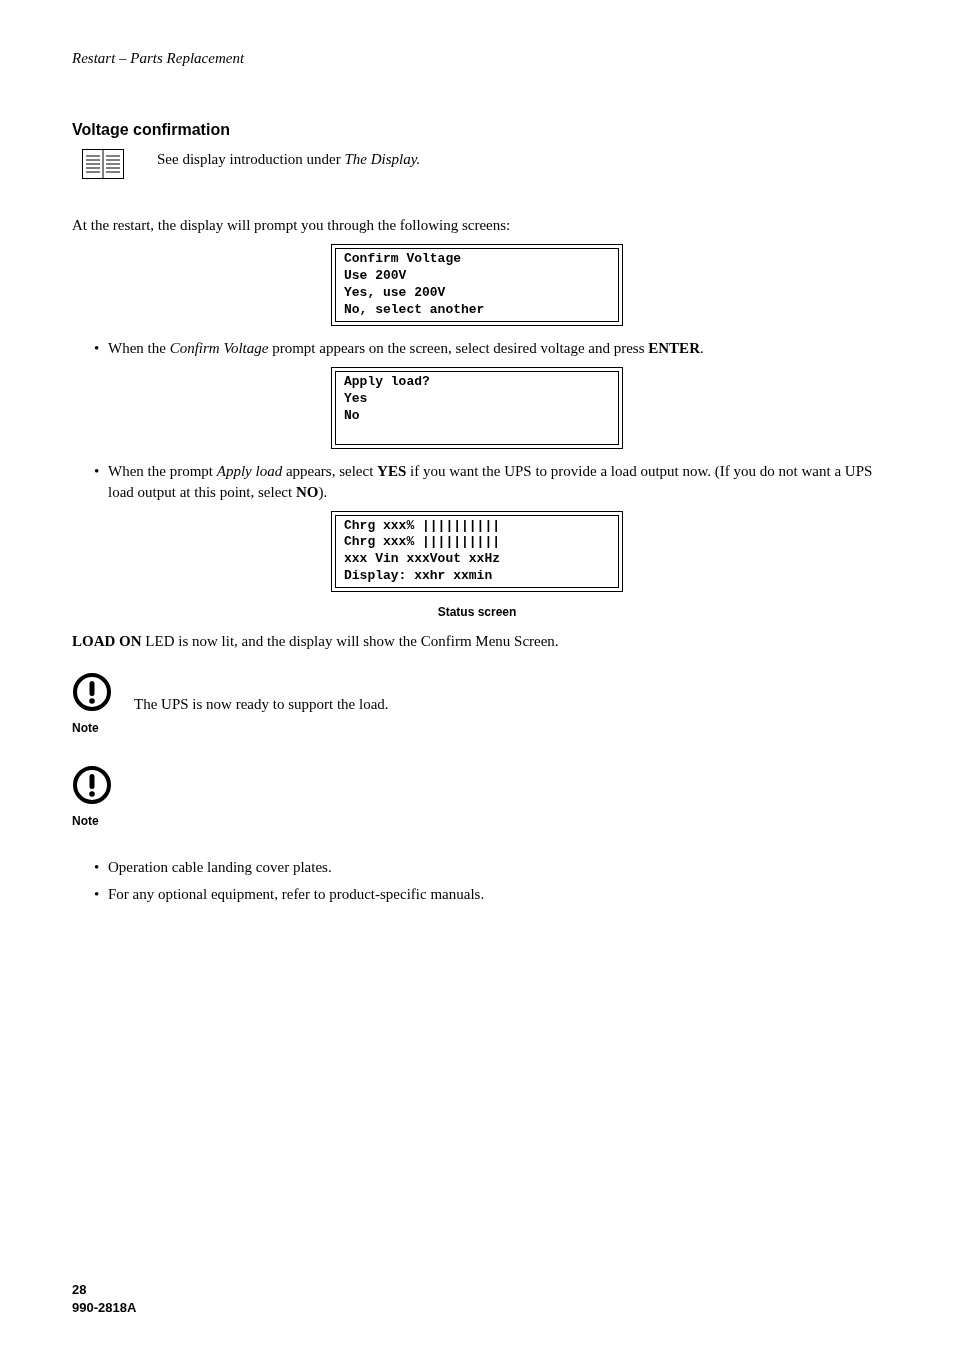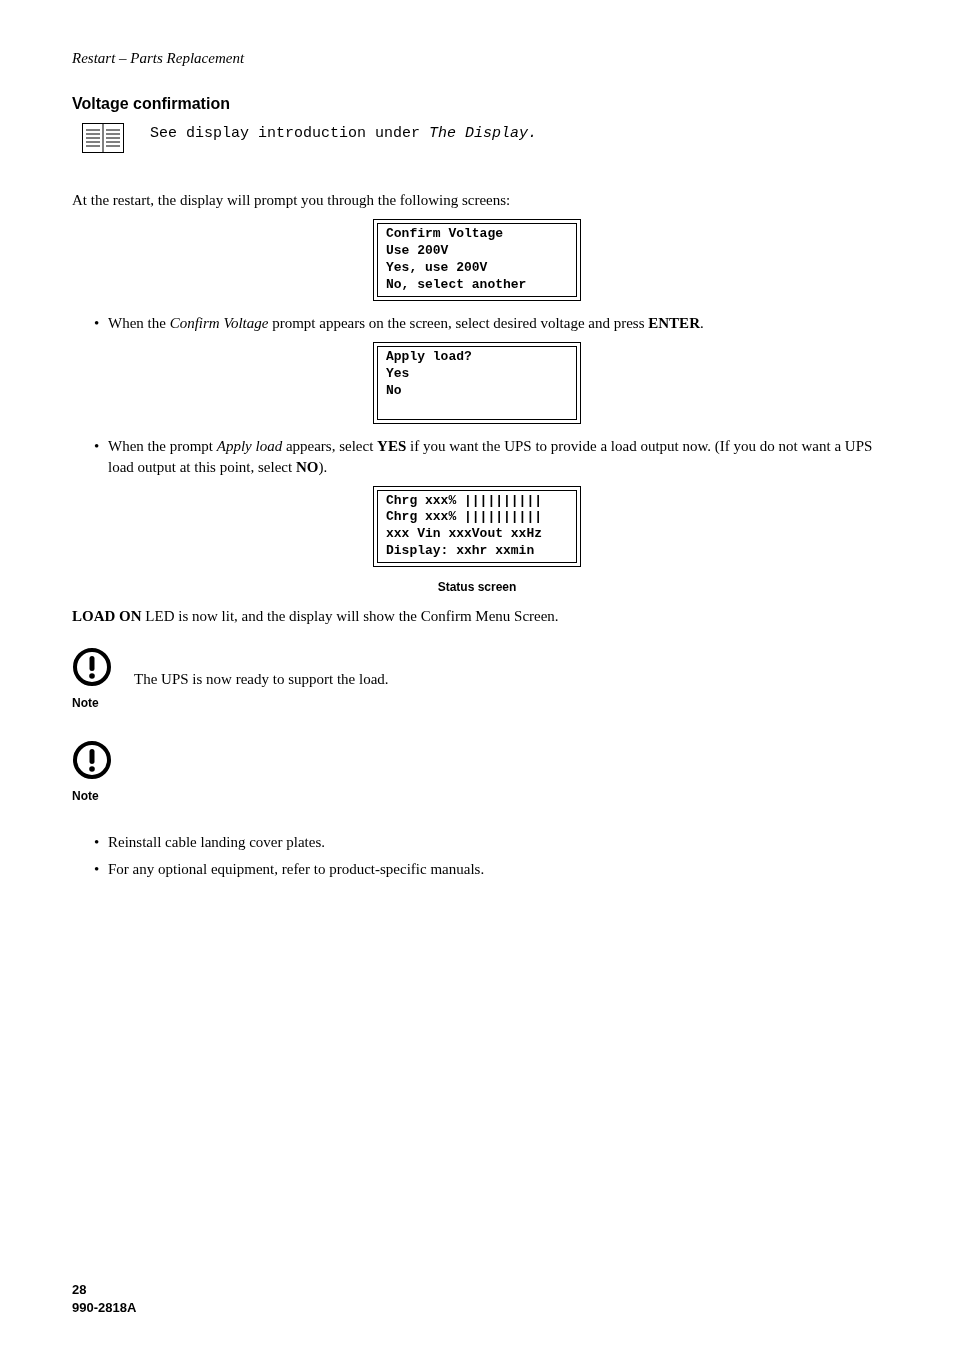--- a/index.html
+++ b/index.html
@@ -9,50 +9,49 @@
     color: #000;
     background: #fff;
     margin: 0;
     padding: 48px 72px 40px 72px;
     width: 954px;
     box-sizing: border-box;
   }
   .running-header {
     font-style: italic;
     font-size: 15px;
-    margin-bottom: 24px;
+    margin-bottom: 50px;
   }
   .section-heading {
     font-family: Arial, Helvetica, sans-serif;
     font-weight: bold;
     font-size: 16px;
     margin-bottom: 8px;
   }
   .intro-row {
     display: flex;
     align-items: flex-start;
-    gap: 26px;
+    gap: 33px;
     margin-bottom: 30px;
     margin-left: 10px;
-    font-family: Liberation Mono, monospace;
   }
   .book-icon {
     flex: 0 0 auto;
   }
   .indented {
     margin-left: 10px;
   }
   .paragraph {
     margin: 0 0 8px 0;
   }
   .spaced-above {
     margin-top: 22px;
   }
   .lcd-panel {
-    width: 208px;
+    width: 292px;
     margin: 8px auto 12px auto;
     border: 1px solid #000;
     padding: 3px;
     box-sizing: border-box;
   }
   .lcd-inner {
     border: 1px solid #000;
     padding: 2px 8px 2px 8px;
     font-family: "Courier New", Courier, monospace;
     font-weight: bold;
@@ -204,20 +203,20 @@
         <circle cx="20" cy="20" r="17" fill="none" stroke="#000" stroke-width="4"></circle>
         <rect x="17.5" y="9" width="5" height="15" rx="2.5" fill="#000"></rect>
         <circle cx="20" cy="29" r="2.8" fill="#000"></circle>
       </svg>
     </span>
     <div class="note-label">Note</div>
   </div>
 </div>
 
 <ul class="bullets" style="margin-top:6px;">
-  <li>Reinstall cable landing cover plates.</li>
+  <li>Operation cable landing cover plates.</li>
   <li>For any optional equipment, refer to product-specific manuals.</li>
 </ul>
 
 <div class="footer">
   <span>28</span>
   <span>990-2818A</span>
 </div>
 
 </body></html>

